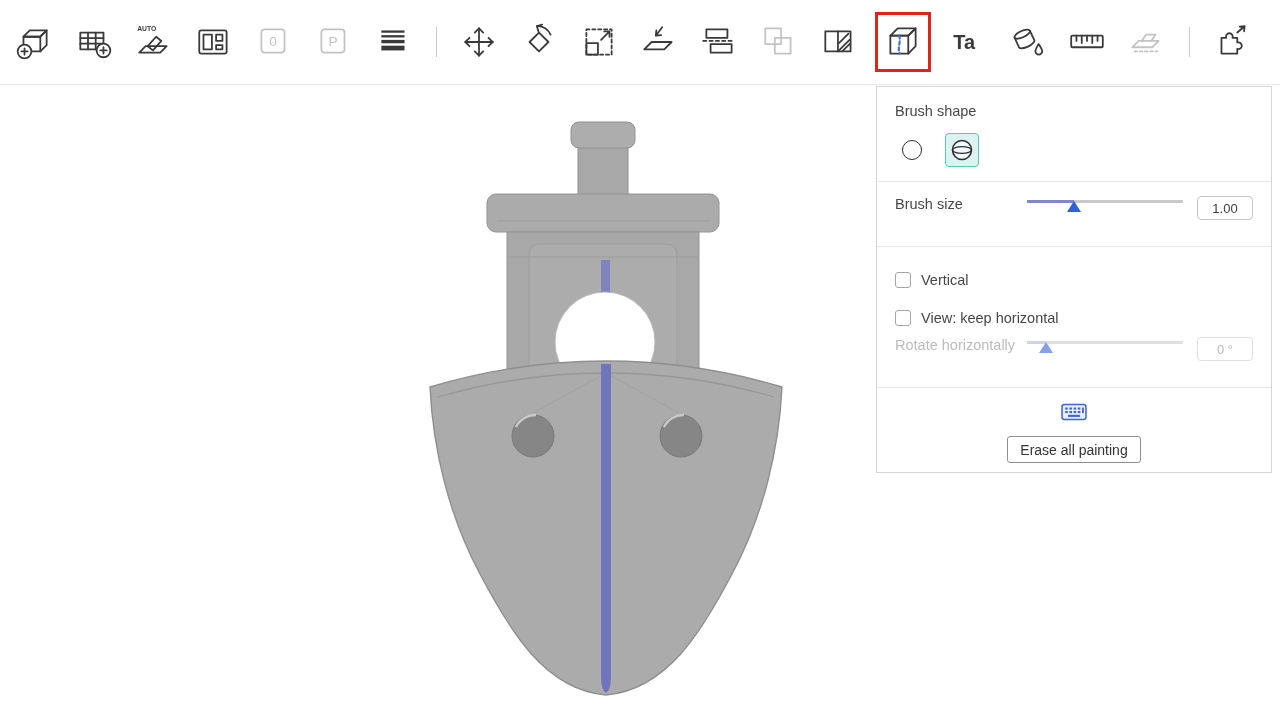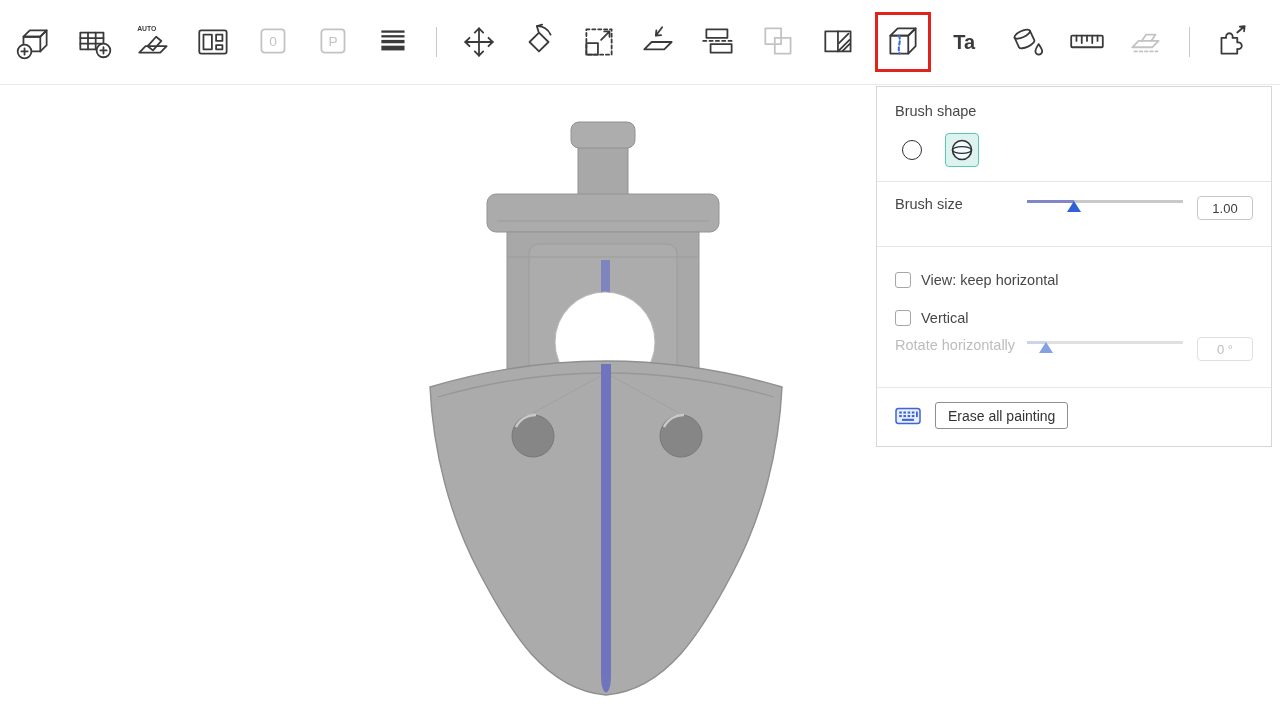--- a/index.html
+++ b/index.html
@@ -17,21 +17,21 @@
   .tbtn svg text { stroke:none; }
   .tb-sep { width:1px; height:30px; background:#c9c9c9; margin:0 6px; flex:0 0 auto; }
   .active-tool-box { border:3px solid #e0241b; padding:1px; display:flex; align-items:center; justify-content:center; flex:0 0 auto; }
 
   
   .viewport { position:absolute; top:86px; left:0; right:0; bottom:0; background:#fff; }
   .benchy { position:absolute; left:405px; top:28px; }
 
   
   .panel { position:absolute; left:876px; top:86px; width:396px; background:#fff;
-           border:1px solid #d6d6d6; padding:16px 18px 17px; z-index:5; }
+           border:1px solid #d6d6d6; padding:16px 18px 9px; z-index:5; }
   .p-title { font-size:14.5px; color:#474747; margin-bottom:14px; }
   .shape-row { display:flex; align-items:center; gap:16px; margin-bottom:4px; }
   .shape-btn { width:34px; height:34px; display:flex; align-items:center; justify-content:center;
                border:1px solid transparent; border-radius:4px; background:#fff; }
   .shape-btn.selected { background:#dcf3ef; border-color:#5ec6b4; }
   .circle-glyph { width:20px; height:20px; border:1.8px solid #2f2f2f; border-radius:50%; }
   .pdiv { height:1px; background:#e7e7e7; margin:14px -18px; }
 
   .p-row { display:flex; align-items:flex-start; height:36px; }
   .p-label { width:132px; font-size:14.5px; color:#474747; flex:0 0 auto; }
@@ -46,21 +46,21 @@
   .p-row.disabled .p-label { color:#bcbcbc; }
   .p-row.disabled .track { background:#e0e0e0; }
   .p-row.disabled .fill { background:#ccd3ee; }
   .p-row.disabled .thumb { border-bottom-color:#86a0e4; }
   .p-row.disabled .val { border-color:#e0e0e0; color:#bcbcbc; }
 
   .check-row { display:flex; align-items:center; gap:10px; height:38px; }
   .cb { width:16px; height:16px; border:1px solid #a6a6a6; border-radius:3px; background:#fff; flex:0 0 auto; }
   .cb-label { font-size:14.5px; color:#474747; }
 
-  .erase-row { display:flex; align-items:center; gap:14px; margin-top:10px; }
+  .erase-row { display:flex; align-items:center; gap:14px; margin-top:10px;flex-direction:column; }
   .erase-btn { height:27px; padding:0 12px; border:1px solid #8f8f8f; border-radius:3px;
                background:#fff; font-size:14px; color:#333; font-family:"Liberation Sans",sans-serif; }
 </style>
 </head>
 <body>
 
 <div class="app">
 
   <div class="toolbar">
 
@@ -290,26 +290,26 @@
         <div class="thumb" style="left:30%"></div>
       </div>
       <input class="val" readonly="" value="1.00" style="">
     </div>
 
 
     <div class="pdiv"></div>
 
     <div class="check-row">
       <span class="cb"></span>
-      <span class="cb-label">View: keep horizontal</span>
+      <span class="cb-label">Vertical</span>
     </div>
 
     <div class="check-row">
       <span class="cb"></span>
-      <span class="cb-label">Vertical</span>
+      <span class="cb-label">View: keep horizontal</span>
     </div>
 
     <div class="p-row disabled">
       <span class="p-label">Rotate horizontally</span>
       <div class="slider">
         <div class="track">
             <div class="fill" style="width:12%"></div>
           </div>
         <div class="thumb" style="left:12%"></div>
       </div>

